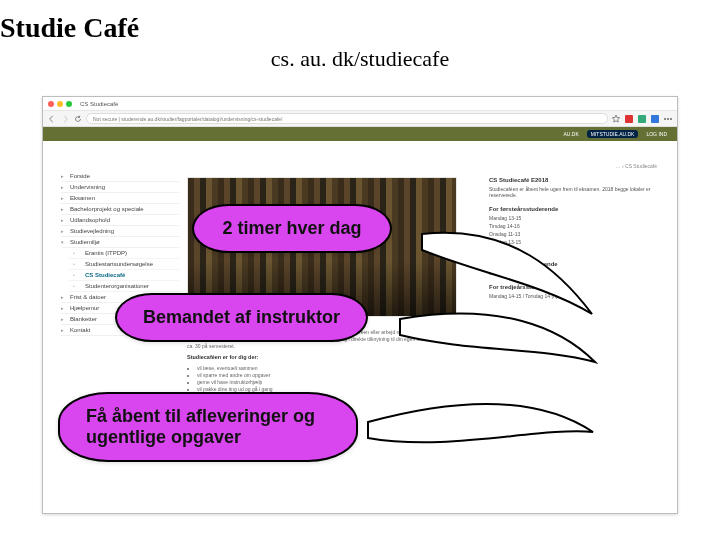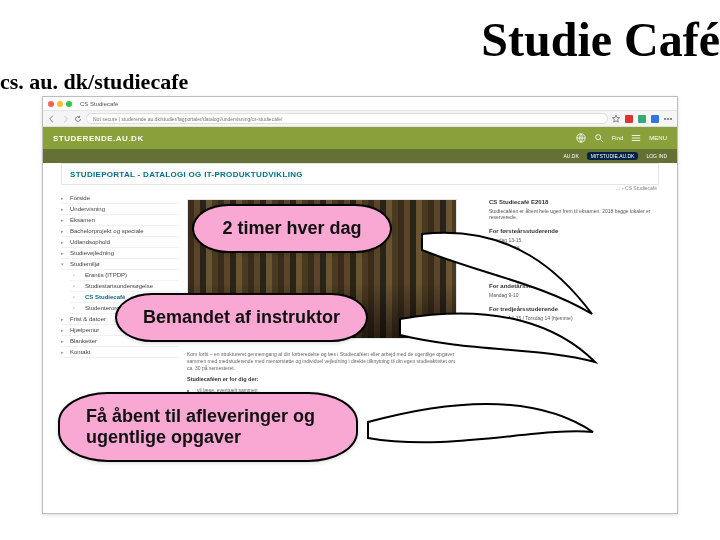--- a/index.html
+++ b/index.html
@@ -1,18 +1,18 @@
 <!DOCTYPE html>
 <html><head>
 <meta charset="utf-8">
 <style>
   * { box-sizing: border-box; margin: 0; padding: 0; }
   body { width: 720px; height: 540px; background: #fff; font-family: Arial, sans-serif; overflow: hidden; }
-  .slide-title { font-family: "Times New Roman", serif; font-size: 48px; text-align: right; margin-top: 12px; }
-  .slide-url   { font-family: "Times New Roman", serif; font-size: 22px; margin-top: 2px; font-weight: bold; }
+  .slide-title { font-family: "Times New Roman", serif; font-size: 28px; text-align: left; margin-top: 12px; }
+  .slide-url   { font-family: "Times New Roman", serif; font-size: 22px; text-align: center; margin-top: 2px; }
 
   .browser {
     position: absolute; left: 42px; top: 96px; width: 636px; height: 418px;
     border: 1px solid #bdbdbd; background: #fff; overflow: hidden;
     box-shadow: 0 1px 3px rgba(0,0,0,.15);
   }
   .titlebar { height: 14px; background: #fff; border-bottom: 1px solid #e6e6e6; display:flex; align-items:center; }
   .dots { display:flex; gap:3px; margin-left:5px; }
   .dot { width:6px; height:6px; border-radius:50%; }
   .dot.r{background:#ff5f56}.dot.y{background:#ffbd2e}.dot.g{background:#27c93f}
@@ -60,21 +60,21 @@
   .right-col p { margin-bottom:2px; }
   .right-col .block { margin-bottom:8px; }
 
   .body-text { position:absolute; top:158px; left:0; width:270px; font-size:5px; color:#666; line-height:1.4; }
   .body-text ul { margin:3px 0 3px 10px; }
   .body-text h5 { font-size:5.5px; margin:4px 0 2px; color:#333; }
 
   
   .callout { position:absolute; z-index:20; }
   .bubble {
-    background:#f9a8d4; border:2px solid #000; border-radius:60px/40px;
+    background:#d946ef; border:2px solid #000; border-radius:60px/40px;
     padding:12px 26px; font-size:18px; font-weight:bold; color:#111;
     box-shadow:0 1px 4px rgba(0,0,0,.15); white-space:normal;
   }
   .bubble.wide { border-radius:50px/30px; }
   .tail { position:absolute; }
   .tail svg { overflow:visible; }
 
   .callout.c1 { left:192px; top:204px; }
   .callout.c2 { left:115px; top:293px; }
   .callout.c3 { left:58px;  top:392px; }
@@ -139,49 +139,28 @@
       </span>
     <span class="ext-ico">
         <svg viewBox="0 0 10 10">
           <circle cx="2" cy="5" r="1" fill="#666"></circle>
           <circle cx="5" cy="5" r="1" fill="#666"></circle>
           <circle cx="8" cy="5" r="1" fill="#666"></circle>
         </svg>
       </span>
   </div>
 
-  <div class="site-header">
-    <span class="brand">STUDERENDE.AU.DK</span>
-    <span class="right">
-      <span class="head-ico"><svg viewBox="0 0 12 12">
-            <circle cx="6" cy="6" r="5" stroke="#fff" fill="none"></circle>
-            <path d="M1 6h10M6 1c2 2 2 8 0 10M6 1c-2 2-2 8 0 10" stroke="#fff" fill="none"></path>
-          </svg></span>
-      <span class="head-ico"><svg viewBox="0 0 12 12">
-            <circle cx="5" cy="5" r="3" stroke="#fff" fill="none"></circle>
-            <path d="M8 8l3 3" stroke="#fff"></path>
-          </svg></span>
-      <span>Find</span>
-      <span class="head-ico"><svg viewBox="0 0 12 12">
-            <path d="M1 3h10M1 6h10M1 9h10" stroke="#fff"></path>
-          </svg></span>
-      <span>MENU</span>
-    </span>
-  </div>
 
   <div class="site-sub">
     <span>AU.DK</span>
     <span class="pill">MITSTUDIE.AU.DK</span>
     <span>LOG IND</span>
   </div>
 
   <div class="page-body">
-    <div class="portal-bar">
-      <span>STUDIEPORTAL - DATALOGI OG IT-PRODUKTUDVIKLING</span>
-    </div>
     <div class="crumbs">… › CS Studiecafé</div>
 
     <nav class="sidebar">
       <ul>
         <li>
             <span>Forside</span>
           </li>
         <li>
             <span>Undervisning</span>
           </li>

